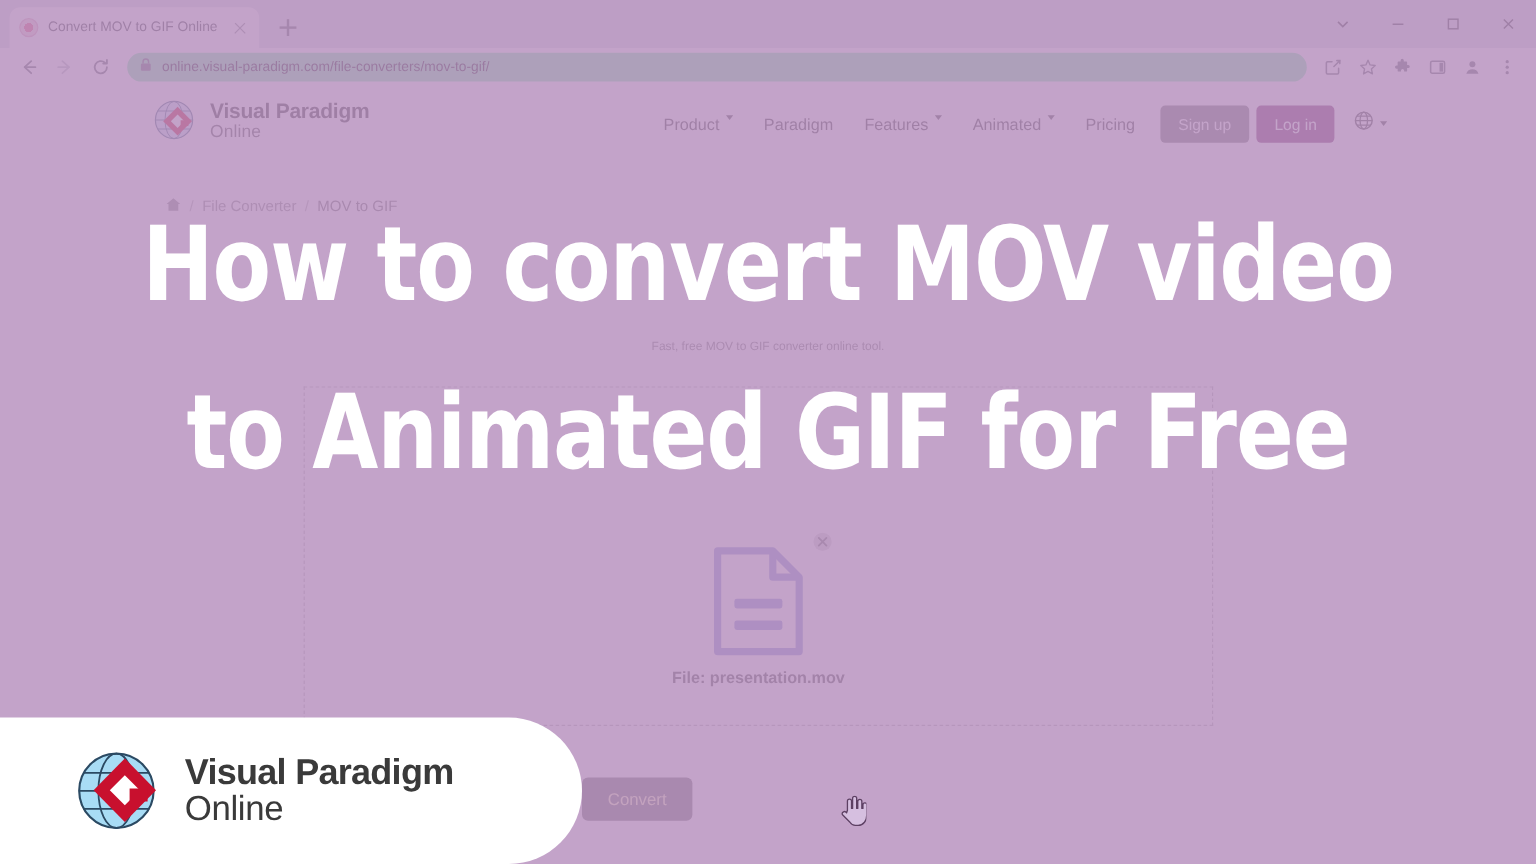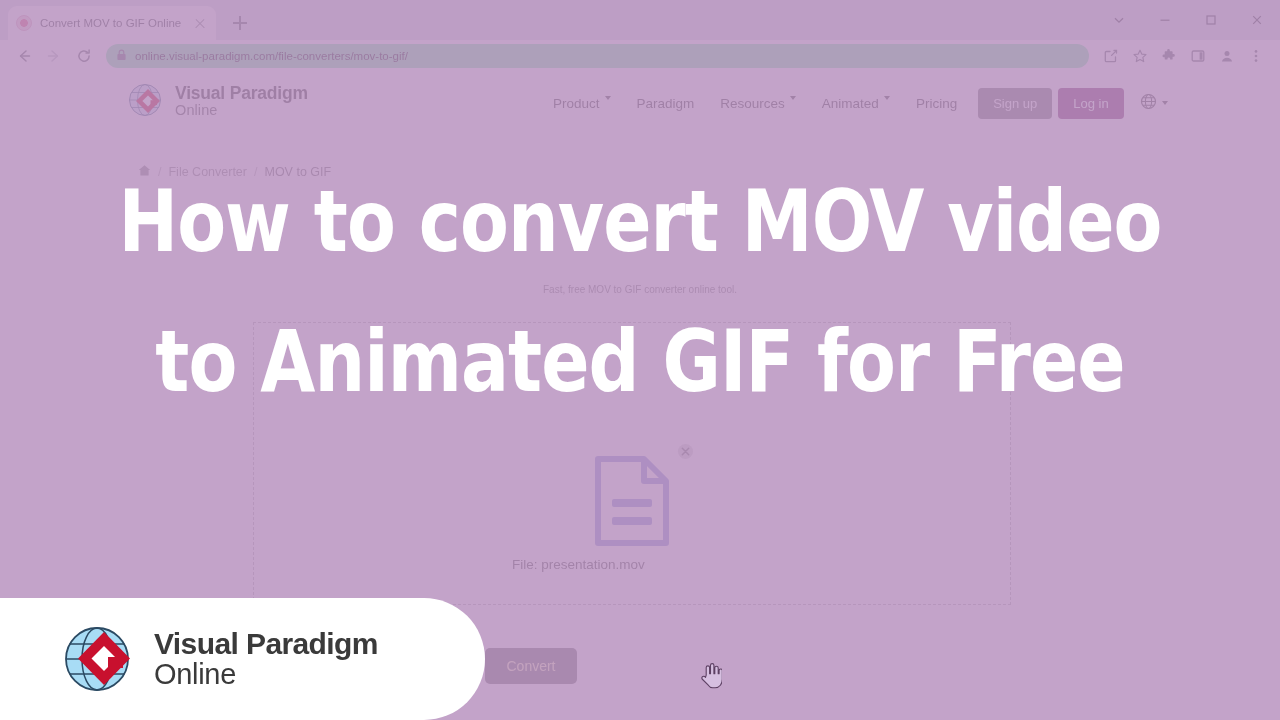--- a/index.html
+++ b/index.html
@@ -280,21 +280,22 @@
     height: 283px;
     border: 1px dashed #b9b9b9;
   }
 
   .file-wrap {
     position: absolute;
     left: 50%;
     top: 132px;
     transform: translateX(-50%);
     width: 240px;
-    text-align: left;
+    text-align: center;
+    font-weight: bold;
   }
   .file-icon-box {
     position: relative;
     width: 80px;
     height: 92px;
     margin: 0 auto;
   }
   .file-remove {
     position: absolute;
     right: -22px;
@@ -552,21 +553,21 @@
 
       <div class="mainnav">
         <div class="nav-item">
           <span>Product</span>
           <i class="caret"></i>
         </div>
         <div class="nav-item">
           <span>Paradigm</span>
         </div>
         <div class="nav-item">
-          <span>Resources</span>
+          <span>Features</span>
           <i class="caret"></i>
         </div>
         <div class="nav-item">
           <span>Animated</span>
           <i class="caret"></i>
         </div>
         <div class="nav-item">
           <span>Pricing</span>
         </div>
 

